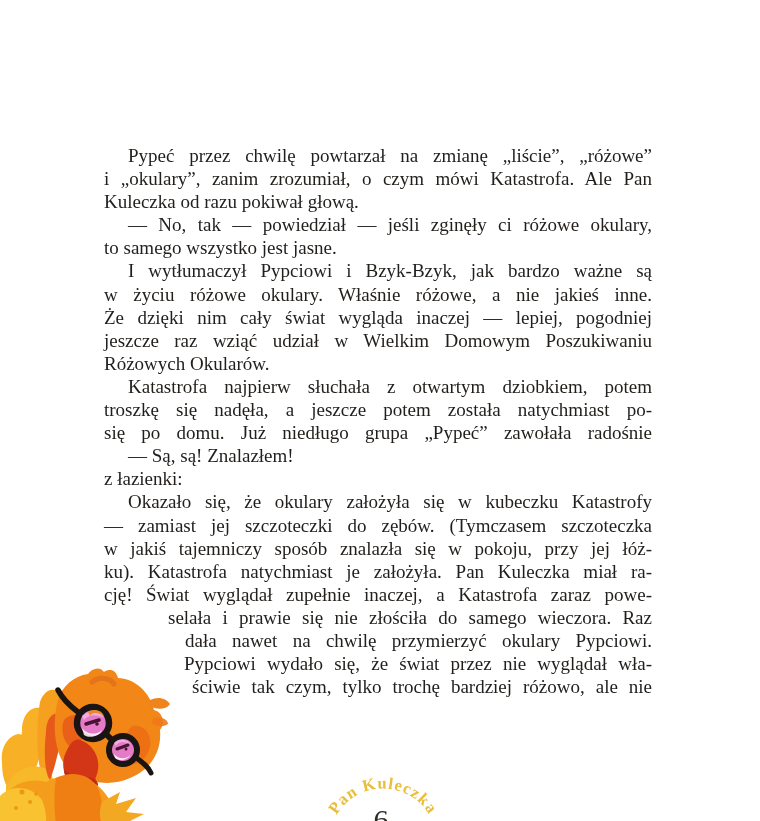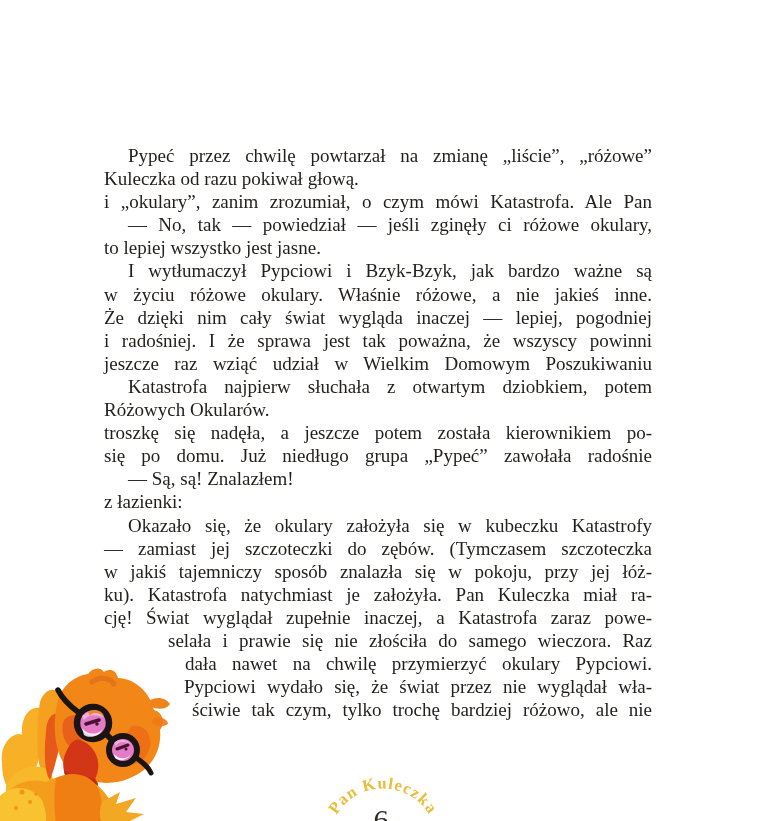--- a/index.html
+++ b/index.html
@@ -53,32 +53,31 @@
     font-size: 30px;
   }
 </style>
 </head>
 <body>
 
 <div class="page">
 
   <div class="text-block" id="text-block">
       <div class="line just" style="padding-left: 24px;">Pypeć przez chwilę powtarzał na zmianę „liście”, „różowe”</div>
+      <div class="line just">i „okulary”, zanim zrozumiał, o czym mówi Katastrofa. Ale Pan</div>
       <div class="line">Kuleczka od razu pokiwał głową.</div>
-      <div class="line just">i „okulary”, zanim zrozumiał, o czym mówi Katastrofa. Ale Pan</div>
       <div class="line just" style="padding-left: 24px;">— No, tak — powiedział — jeśli zginęły ci różowe okulary,</div>
-      <div class="line">to lepiej wszystko jest jasne.</div>
+      <div class="line">to samego wszystko jest jasne.</div>
       <div class="line just" style="padding-left: 24px;">I wytłumaczył Pypciowi i Bzyk-Bzyk, jak bardzo ważne są</div>
       <div class="line just">w życiu różowe okulary. Właśnie różowe, a nie jakieś inne.</div>
       <div class="line just">Że dzięki nim cały świat wygląda inaczej — lepiej, pogodniej</div>
-      <div class="line just">i radośniej. I że sprawa jest tak poważna, że wszyscy powinni</div>
       <div class="line just">jeszcze raz wziąć udział w Wielkim Domowym Poszukiwaniu</div>
+      <div class="line">Różowych Okularów.</div>
       <div class="line just" style="padding-left: 24px;">Katastrofa najpierw słuchała z otwartym dziobkiem, potem</div>
-      <div class="line">Różowych Okularów.</div>
-      <div class="line just">troszkę się nadęła, a jeszcze potem została kierownikiem po-</div>
+      <div class="line just">troszkę się nadęła, a jeszcze potem została natychmiast po-</div>
       <div class="line just">się po domu. Już niedługo grupa „Pypeć” zawołała radośnie</div>
       <div class="line" style="padding-left: 24px;">— Są, są! Znalazłem!</div>
       <div class="line">z łazienki:</div>
       <div class="line just" style="padding-left: 24px;">Okazało się, że okulary założyła się w kubeczku Katastrofy</div>
       <div class="line just">— zamiast jej szczoteczki do zębów. (Tymczasem szczoteczka</div>
       <div class="line just">w jakiś tajemniczy sposób znalazła się w pokoju, przy jej łóż-</div>
       <div class="line just">ku). Katastrofa natychmiast je założyła. Pan Kuleczka miał ra-</div>
       <div class="line just">cję! Świat wyglądał zupełnie inaczej, a Katastrofa zaraz powe-</div>
       <div class="line just" style="padding-left: 64px;">selała i prawie się nie złościła do samego wieczora. Raz</div>
       <div class="line just" style="padding-left: 81px;">dała nawet na chwilę przymierzyć okulary Pypciowi.</div>

